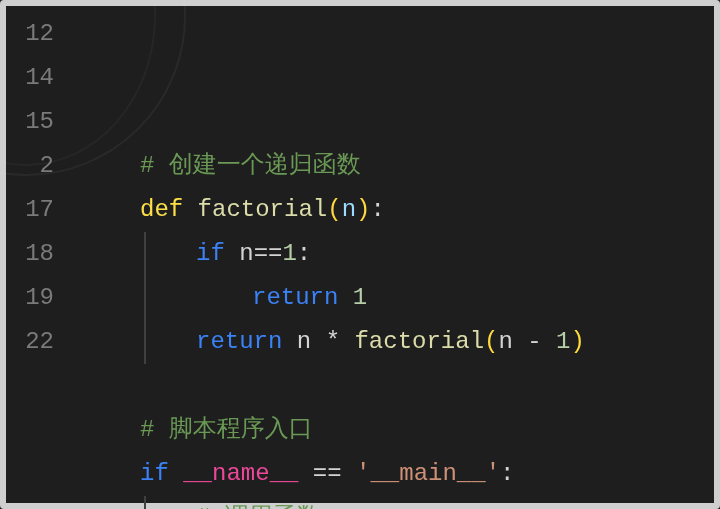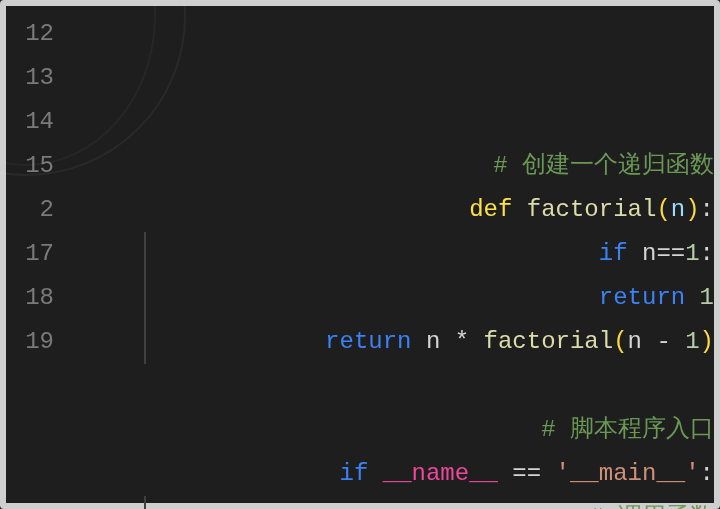--- a/index.html
+++ b/index.html
@@ -36,21 +36,20 @@
   .code {
     flex: 1;
     padding-top: 6px;
     padding-left: 18px;
     white-space: pre;
     position: relative;
   }
   .line {
     height: 44px;
     position: relative;
-    text-align: right;
   }
   
   .guide {
     position: absolute;
     left: 0;
     top: 0;
     bottom: 0;
     width: 2px;
     background: #404040;
   }
@@ -93,24 +92,24 @@
 </head>
 <body>
 
 <div class="editor">
   <div class="watermark"></div>
   <div class="watermark2"></div>
 
   <div class="gutter">
 
   <div class="ln">12</div>
-      <div class="ln">13</div>
       <div class="ln">14</div>
       <div class="ln">15</div>
       <div class="ln">2</div>
       <div class="ln">17</div>
       <div class="ln">18</div>
       <div class="ln">19</div>
+      <div class="ln">22</div>
     </div>
   <div class="code">
     
   <div class="line" style="padding-left: 56px;"><span class="tok-comment"># 创建一个递归函数</span></div><div class="line" style="padding-left: 56px;"><span class="tok-def">def </span><span class="tok-func">factorial</span><span class="tok-paren">(</span><span class="tok-param">n</span><span class="tok-paren">)</span><span class="tok-colon">:</span></div><div class="line" style="padding-left: 112px;"><span class="guide" style="left: 60px;"></span><span class="tok-keyword">if </span><span class="tok-ident">n</span><span class="tok-op">==</span><span class="tok-num">1</span><span class="tok-colon">:</span></div><div class="line" style="padding-left: 168px;"><span class="guide" style="left: 60px;"></span><span class="tok-keyword">return </span><span class="tok-num">1</span></div><div class="line" style="padding-left: 112px;"><span class="guide" style="left: 60px;"></span><span class="tok-keyword">return </span><span class="tok-ident">n </span><span class="tok-op">* </span><span class="tok-func">factorial</span><span class="tok-paren">(</span><span class="tok-ident">n </span><span class="tok-op">- </span><span class="tok-num">1</span><span class="tok-paren">)</span></div><div class="line" style="padding-left: 0px;"></div><div class="line" style="padding-left: 56px;"><span class="tok-comment"># 脚本程序入口</span></div><div class="line" style="padding-left: 56px;"><span class="tok-keyword">if </span><span class="tok-builtin">__name__</span><span class="tok-op"> == </span><span class="tok-string">'__main__'</span><span class="tok-colon">:</span></div><div class="line" style="padding-left: 112px;"><span class="guide" style="left: 60px;"></span><span class="tok-comment"># 调用函数</span></div></div>
 </div>
 
 </body></html>

